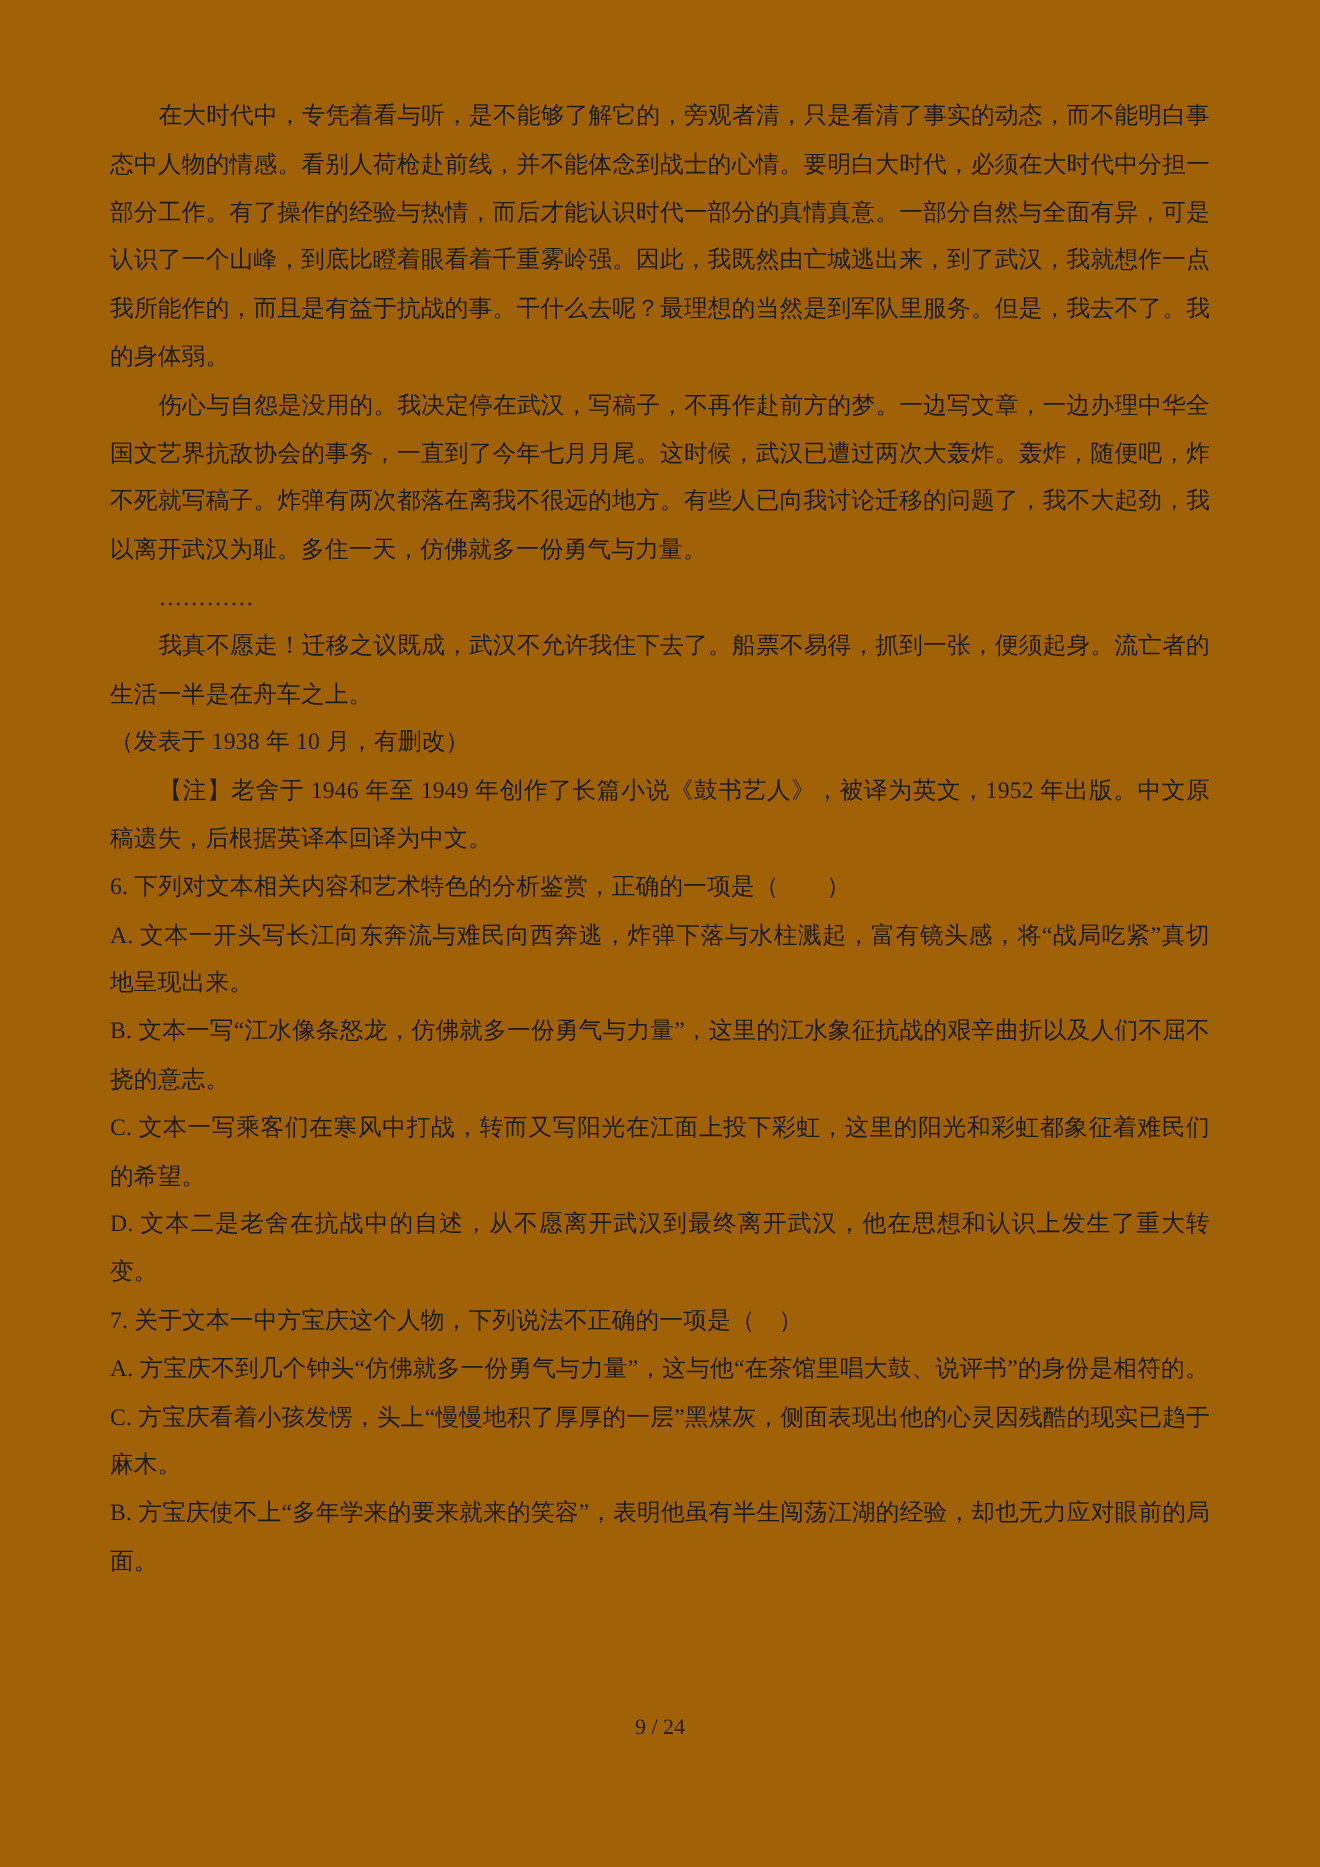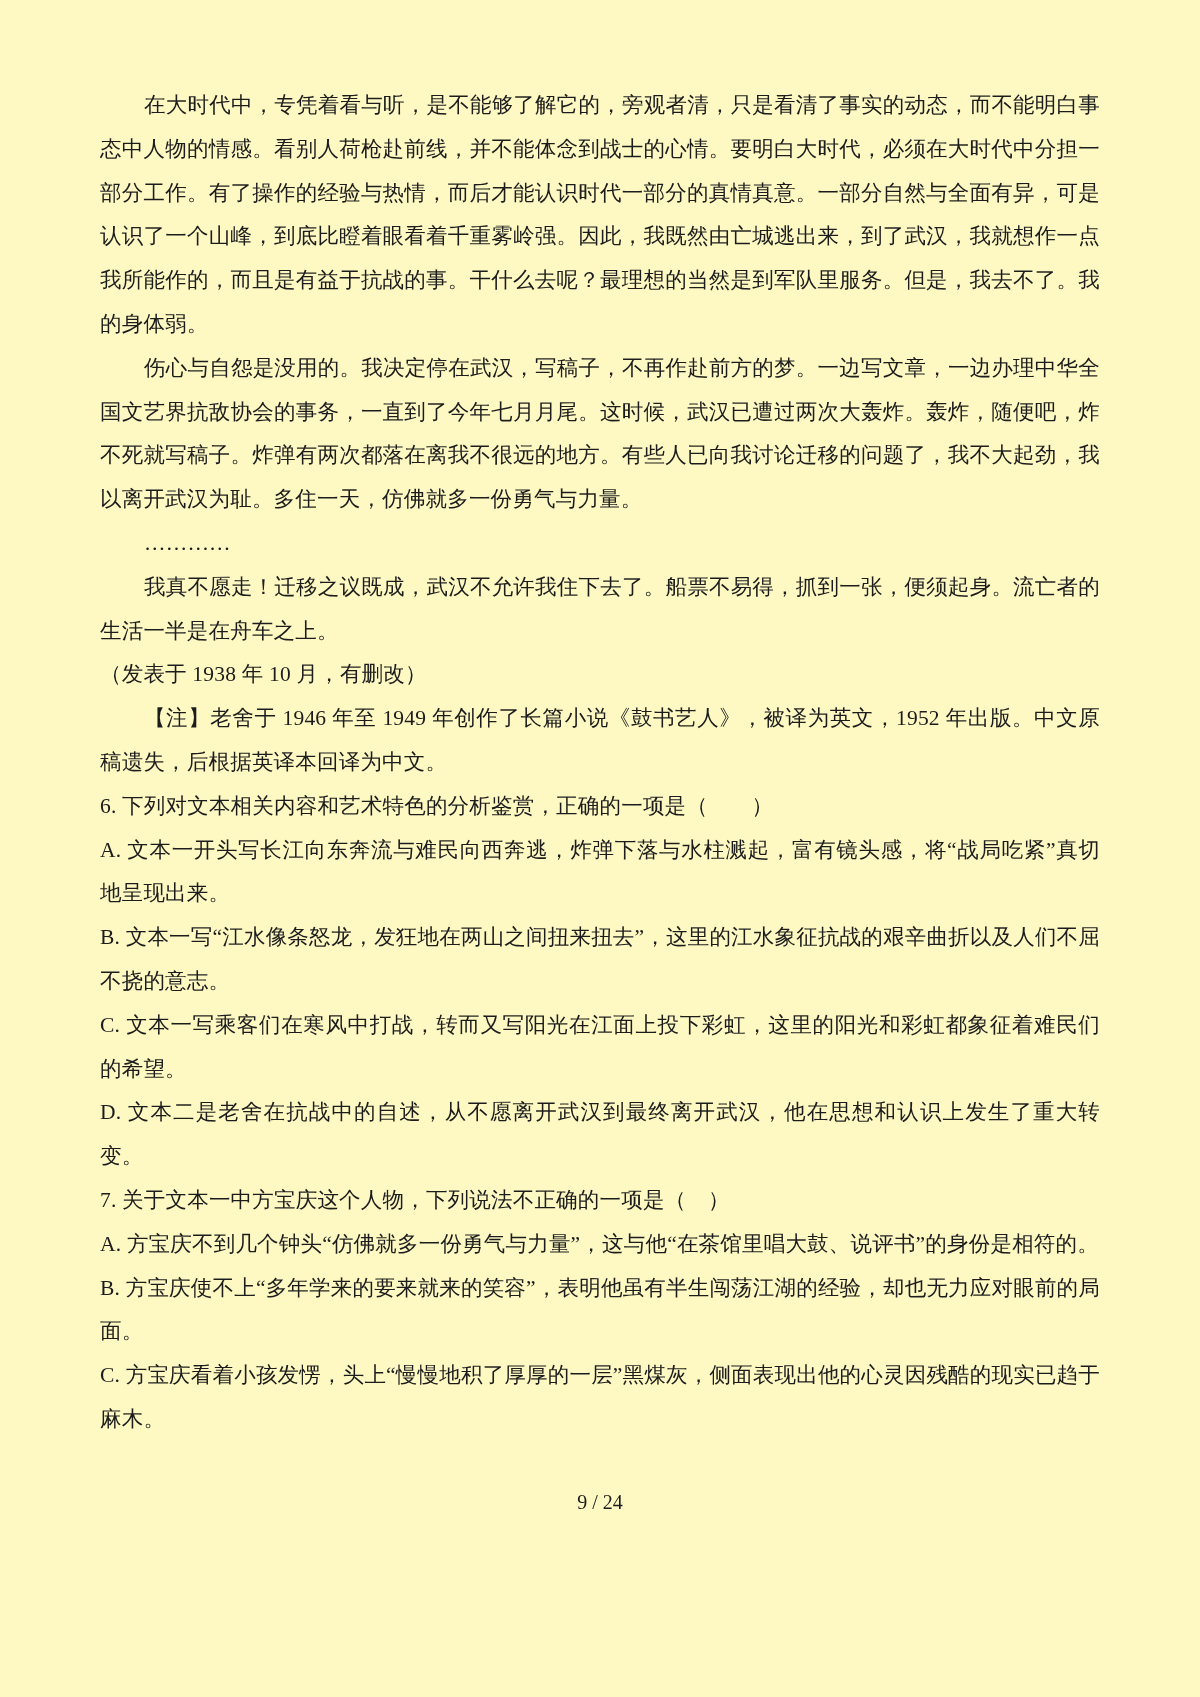--- a/index.html
+++ b/index.html
@@ -4,21 +4,21 @@
 <style>
   html, body {
     margin: 0;
     padding: 0;
     background: #ffffff;
   }
   .page {
     position: relative;
     width: 1200px;
     height: 1697px;
-    background: #fef9c3;
+    background: #a16207;
     overflow: hidden;
     font-family: "Liberation Serif", "DejaVu Serif", serif;
     color: #1c1c1c;
   }
   .content {
     position: absolute;
     left: 100px;
     top: 84px;
     width: 1000px;
     font-size: 21.5px;
@@ -32,21 +32,21 @@
     padding: 0;
   }
   .indent {
     text-indent: 44px;
   }
   .align-right {
   }
   .footer {
     position: absolute;
     left: 0;
-    top: 1488px;
+    top: 1556px;
     width: 1200px;
     text-align: center;
     font-size: 20px;
     line-height: 28px;
     color: #1c1c1c;
   }
 </style>
 </head>
 <body>
 
@@ -62,30 +62,30 @@
     <p class="para indent">我真不愿走！迁移之议既成，武汉不允许我住下去了。船票不易得，抓到一张，便须起身。流亡者的生活一半是在舟车之上。</p>
 
     <p class="para align-right">（发表于 1938 年 10 月，有删改）</p>
 
     <p class="para indent">【注】老舍于 1946 年至 1949 年创作了长篇小说《鼓书艺人》，被译为英文，1952 年出版。中文原稿遗失，后根据英译本回译为中文。</p>
 
     <p class="para">6. 下列对文本相关内容和艺术特色的分析鉴赏，正确的一项是（　　）</p>
 
     <p class="para">A. 文本一开头写长江向东奔流与难民向西奔逃，炸弹下落与水柱溅起，富有镜头感，将“战局吃紧”真切地呈现出来。</p>
 
-    <p class="para">B. 文本一写“江水像条怒龙，发狂地在两山之间扭来扭去”，这里的江水象征抗战的艰辛曲折以及人们不屈不挠的意志。</p>
+    <p class="para">B. 文本一写“江水像条怒龙，仿佛就多一份勇气与力量”，这里的江水象征抗战的艰辛曲折以及人们不屈不挠的意志。</p>
 
     <p class="para">C. 文本一写乘客们在寒风中打战，转而又写阳光在江面上投下彩虹，这里的阳光和彩虹都象征着难民们的希望。</p>
 
     <p class="para">D. 文本二是老舍在抗战中的自述，从不愿离开武汉到最终离开武汉，他在思想和认识上发生了重大转变。</p>
 
     <p class="para">7. 关于文本一中方宝庆这个人物，下列说法不正确的一项是（　）</p>
 
     <p class="para">A. 方宝庆不到几个钟头“仿佛就多一份勇气与力量”，这与他“在茶馆里唱大鼓、说评书”的身份是相符的。</p>
 
+    <p class="para">C. 方宝庆看着小孩发愣，头上“慢慢地积了厚厚的一层”黑煤灰，侧面表现出他的心灵因残酷的现实已趋于麻木。</p>
+
     <p class="para">B. 方宝庆使不上“多年学来的要来就来的笑容”，表明他虽有半生闯荡江湖的经验，却也无力应对眼前的局面。</p>
-
-    <p class="para">C. 方宝庆看着小孩发愣，头上“慢慢地积了厚厚的一层”黑煤灰，侧面表现出他的心灵因残酷的现实已趋于麻木。</p>
 
   </div>
 
   <div class="footer">9 / 24</div>
 </div>
 
 </body></html>

